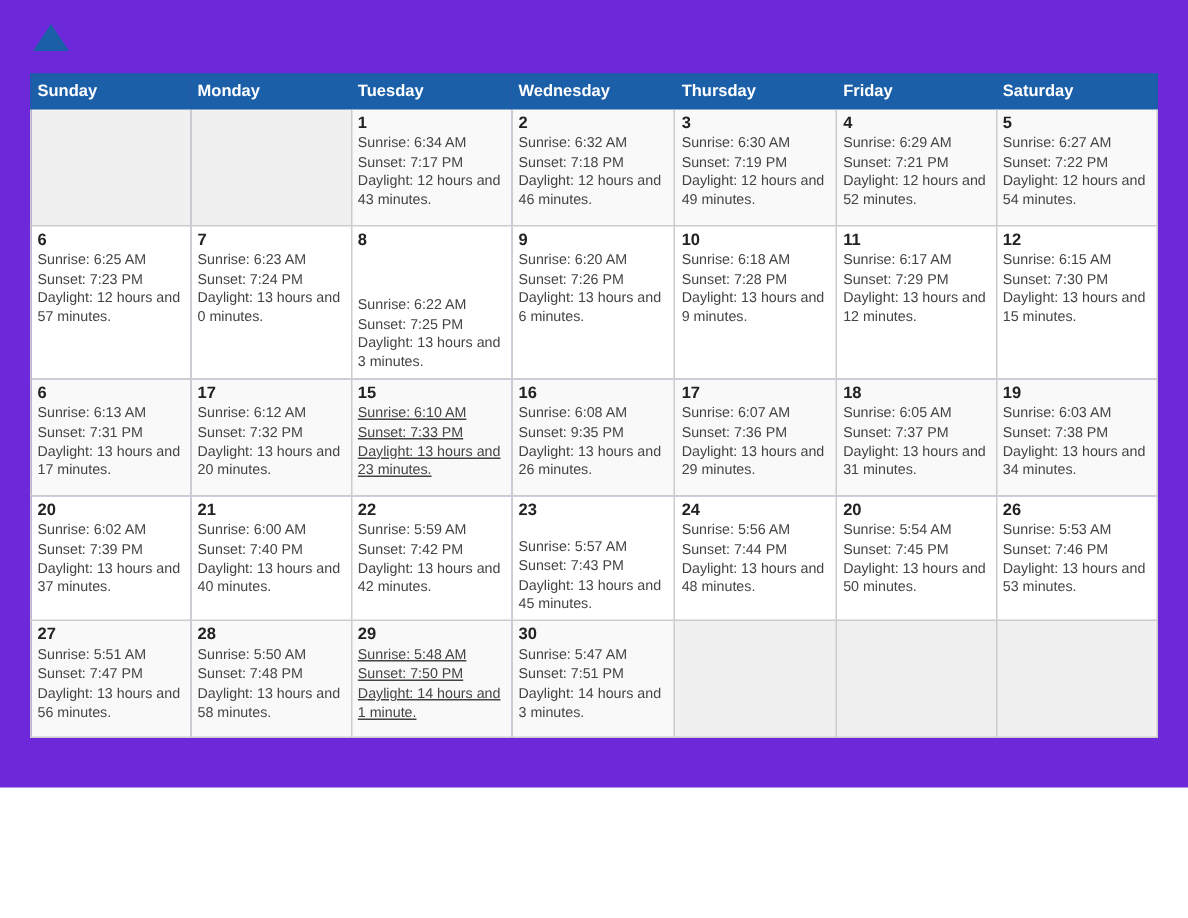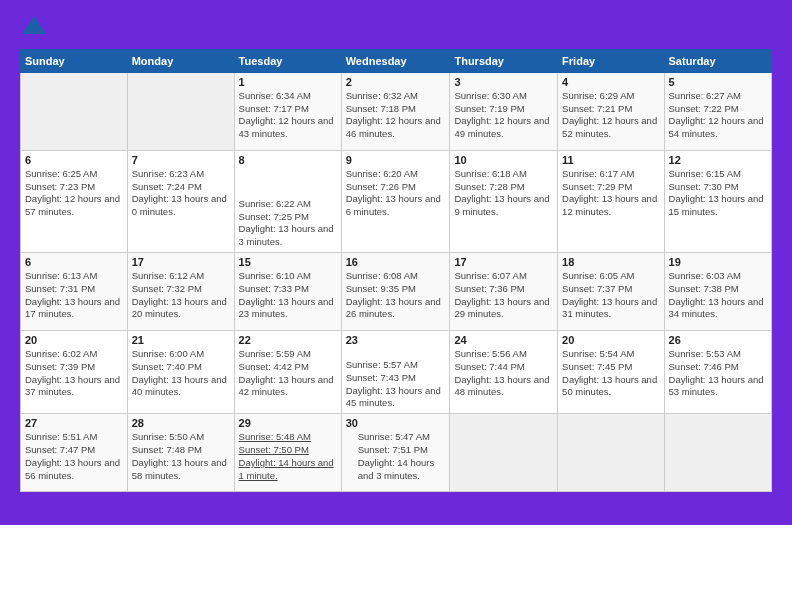--- a/index.html
+++ b/index.html
@@ -215,21 +215,21 @@
 Daylight: 13 hours and 17 minutes.</div>
           </td>
           <td>
             <div class="day-num">17</div>
             <div class="day-info" style="white-space: pre-line;">Sunrise: 6:12 AM
 Sunset: 7:32 PM
 Daylight: 13 hours and 20 minutes.</div>
           </td>
           <td>
             <div class="day-num">15</div>
-            <div class="day-info" style="white-space: pre-line;">Sunrise: 6:10 AM
+            <div class="day-info" style="white-space: pre-line; text-decoration: underline;">Sunrise: 6:10 AM
 Sunset: 7:33 PM
 Daylight: 13 hours and 23 minutes.</div>
           </td>
           <td>
             <div class="day-num">16</div>
             <div class="day-info" style="white-space: pre-line;">Sunrise: 6:08 AM
 Sunset: 9:35 PM
 Daylight: 13 hours and 26 minutes.</div>
           </td>
           <td>
@@ -260,21 +260,21 @@
           </td>
           <td>
             <div class="day-num">21</div>
             <div class="day-info" style="white-space: pre-line;">Sunrise: 6:00 AM
 Sunset: 7:40 PM
 Daylight: 13 hours and 40 minutes.</div>
           </td>
           <td>
             <div class="day-num">22</div>
             <div class="day-info" style="white-space: pre-line;">Sunrise: 5:59 AM
-Sunset: 4:42 PM
+Sunset: 7:42 PM
 Daylight: 13 hours and 42 minutes.</div>
           </td>
           <td>
             <div class="day-num">23</div>
             <div class="day-info" style="white-space: pre-line; margin-top: 13px;">Sunrise: 5:57 AM
 Sunset: 7:43 PM
 Daylight: 13 hours and 45 minutes.</div>
           </td>
           <td>
             <div class="day-num">24</div>
@@ -309,21 +309,21 @@
 Daylight: 13 hours and 58 minutes.</div>
           </td>
           <td>
             <div class="day-num">29</div>
             <div class="day-info" style="white-space: pre-line; text-decoration: underline;">Sunrise: 5:48 AM
 Sunset: 7:50 PM
 Daylight: 14 hours and 1 minute.</div>
           </td>
           <td>
             <div class="day-num">30</div>
-            <div class="day-info" style="white-space: pre-line; margin-left: 12px;">Sunrise: 5:47 AM
+            <div class="day-info" style="white-space: pre-line;">Sunrise: 5:47 AM
 Sunset: 7:51 PM
 Daylight: 14 hours and 3 minutes.</div>
           </td>
           <td class="empty-cell"></td>
           <td class="empty-cell"></td>
           <td class="empty-cell"></td>
         </tr>
       </tbody>
   </table>
 </div>

